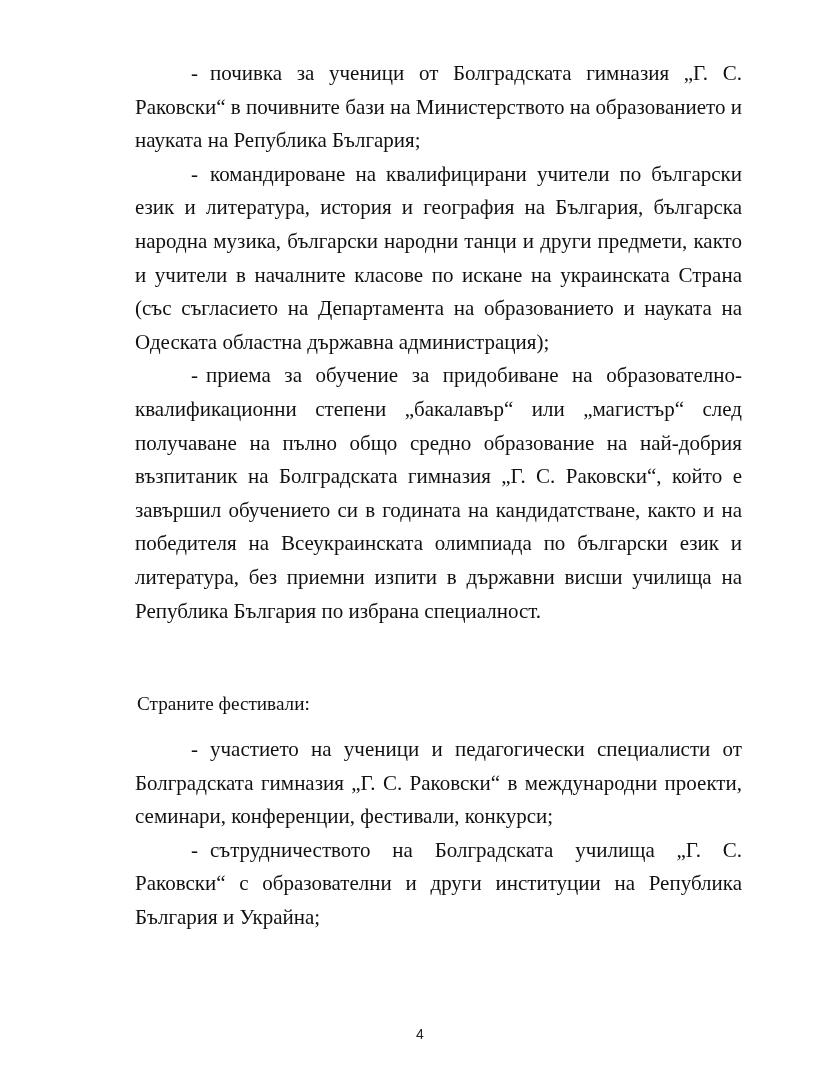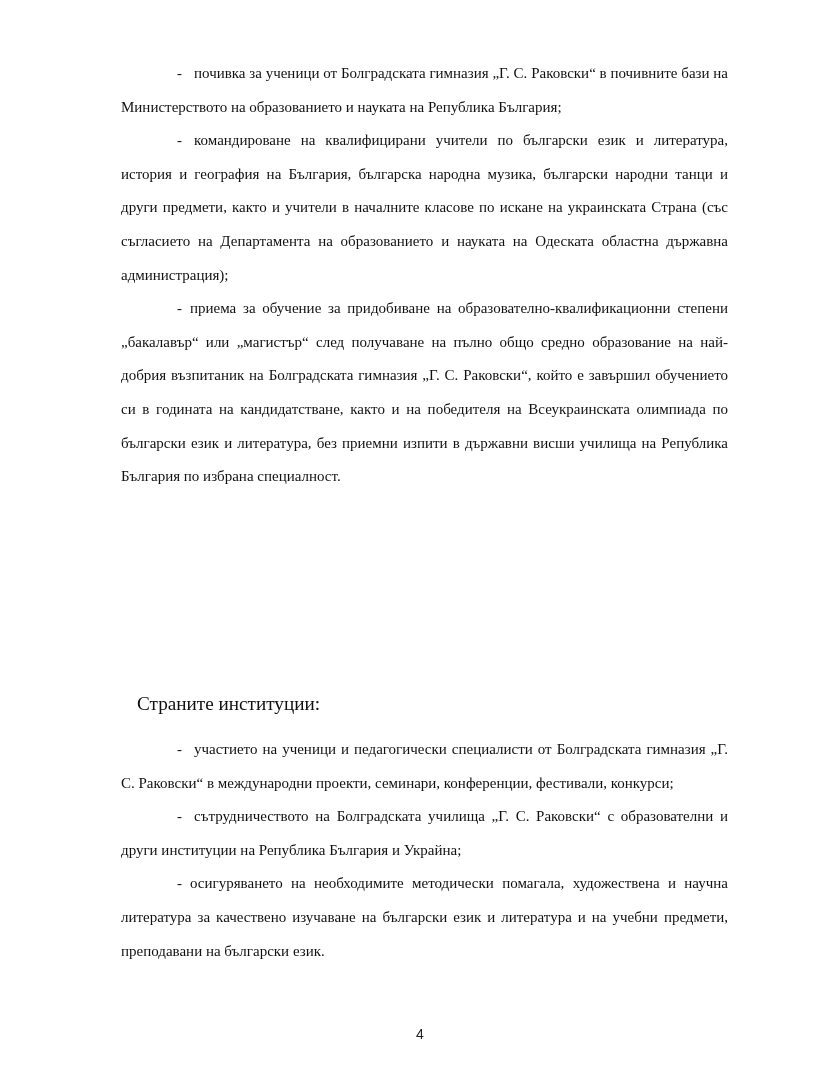--- a/index.html
+++ b/index.html
@@ -16,23 +16,23 @@
       color: #111111;
     }
     .page {
       position: absolute;
       left: 0; top: 0;
       width: 840px; height: 1087px;
       background: #ffffff;
     }
     .body-text {
       position: absolute;
-      left: 121px;
+      left: 135px;
       width: 607px;
-      font-size: 15px;
+      font-size: 21px;
       line-height: 33.6px;
     }
     .para {
       margin: 0;
       text-align: justify;
       text-indent: 28px;
     }
     .para .dash {
       display: inline-block;
       margin-right: 12px;
@@ -74,23 +74,22 @@
 
 <div class="page">
 
   <div class="body-text" style="top:57px;">
     <p class="para"><span class="dash">-</span><span>почивка за ученици от Болградската гимназия „Г. С. Раковски“ в почивните бази на Министерството на образованието и науката на Република България;</span></p>
     <p class="para"><span class="dash">-</span><span>командироване на квалифицирани учители по български език и литература, история и география на България, българска народна музика, български народни танци и други предмети, както и учители в началните класове по искане на украинската Страна (със съгласието на Департамента на образованието и науката на Одеската областна държавна администрация);</span></p>
     <p class="para tight"><span class="dash">-</span><span>приема за обучение за придобиване на образователно-квалификационни степени „бакалавър“ или „магистър“ след получаване на пълно общо средно образование на най-добрия възпитаник на Болградската гимназия „Г. С. Раковски“, който е завършил обучението си в годината на кандидатстване, както и на победителя на Всеукраинската олимпиада по български език и литература, без приемни изпити в държавни висши училища на Република България по избрана специалност.</span></p>
   </div>
 
 
-  <p class="intro">Страните институции:</p>
+  <p class="intro">Страните фестивали:</p>
 
   <div class="body-text" style="top:721px;margin-top:12px;">
     <p class="para"><span class="dash">-</span><span>участието на ученици и педагогически специалисти от Болградската гимназия „Г. С. Раковски“ в международни проекти, семинари, конференции, фестивали, конкурси;</span></p>
     <p class="para"><span class="dash">-</span><span>сътрудничеството на Болградската училища „Г. С. Раковски“ с образователни и други институции на Република България и Украйна;</span></p>
-    <p class="para tight"><span class="dash">-</span><span>осигуряването на необходимите методически помагала, художествена и научна литература за качествено изучаване на български език и литература и на учебни предмети, преподавани на български език.</span></p>
   </div>
 
   <div class="page-number">4</div>
 
 </div>
 
 </body></html>

